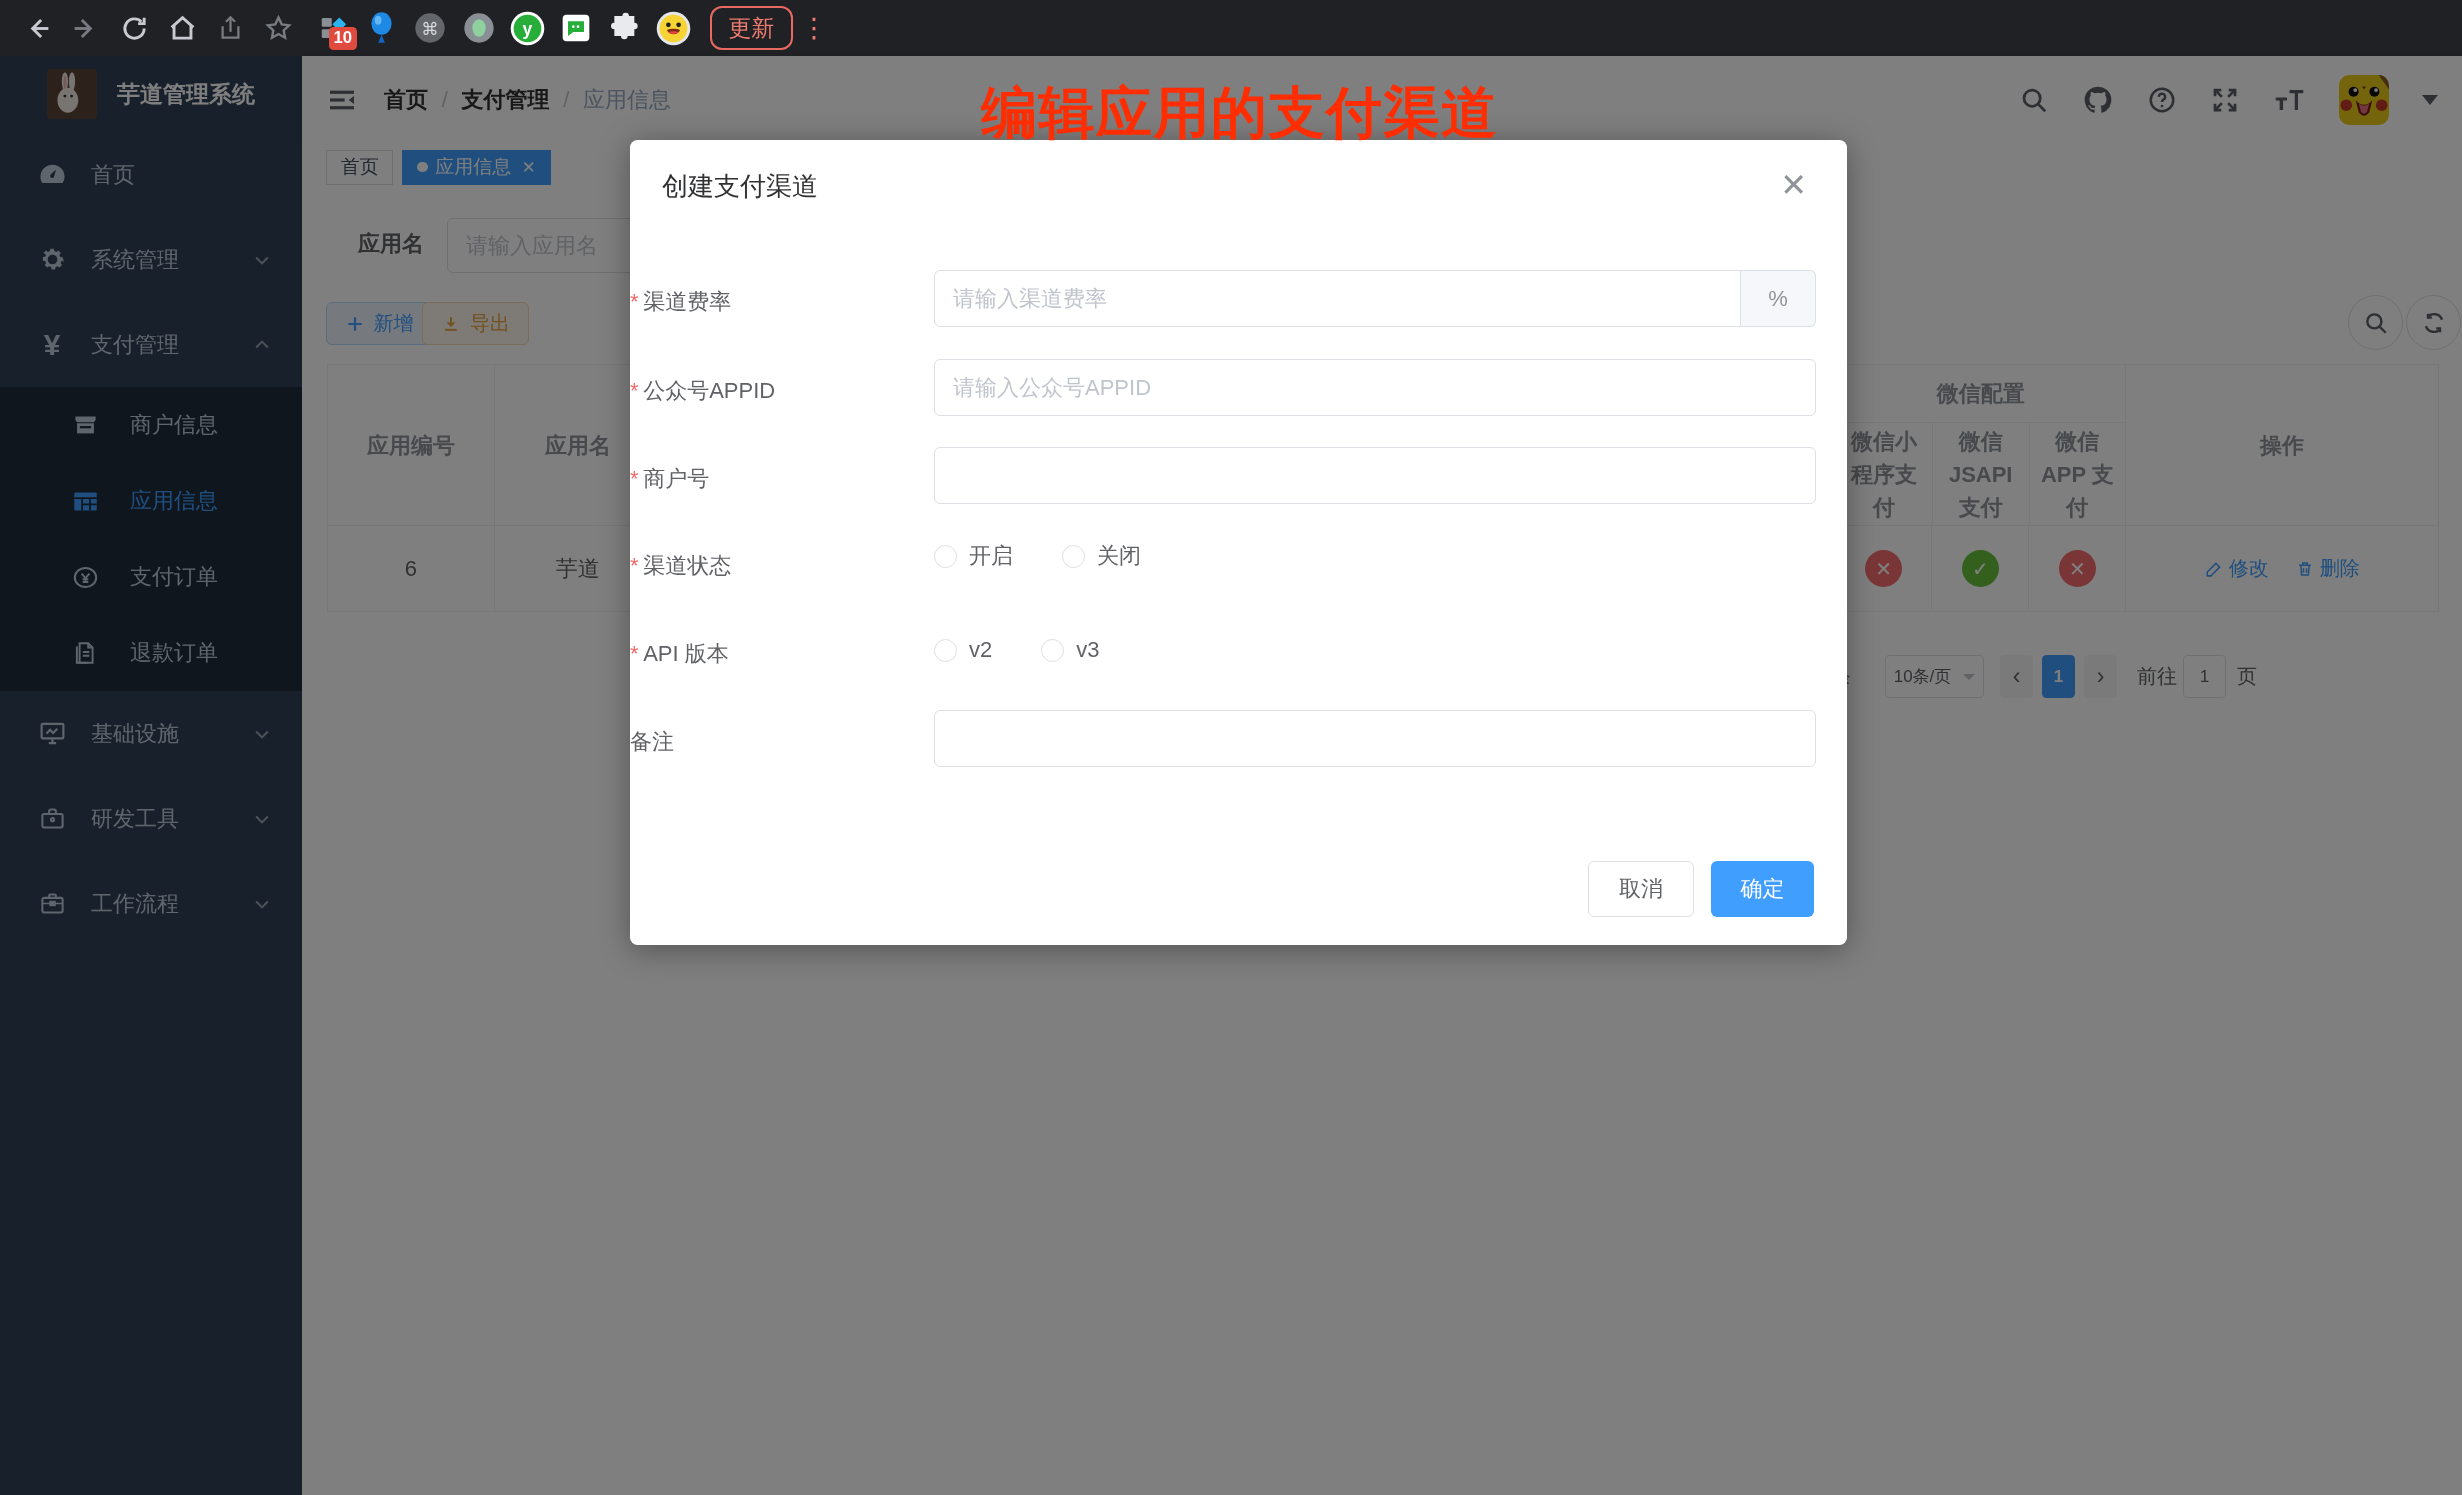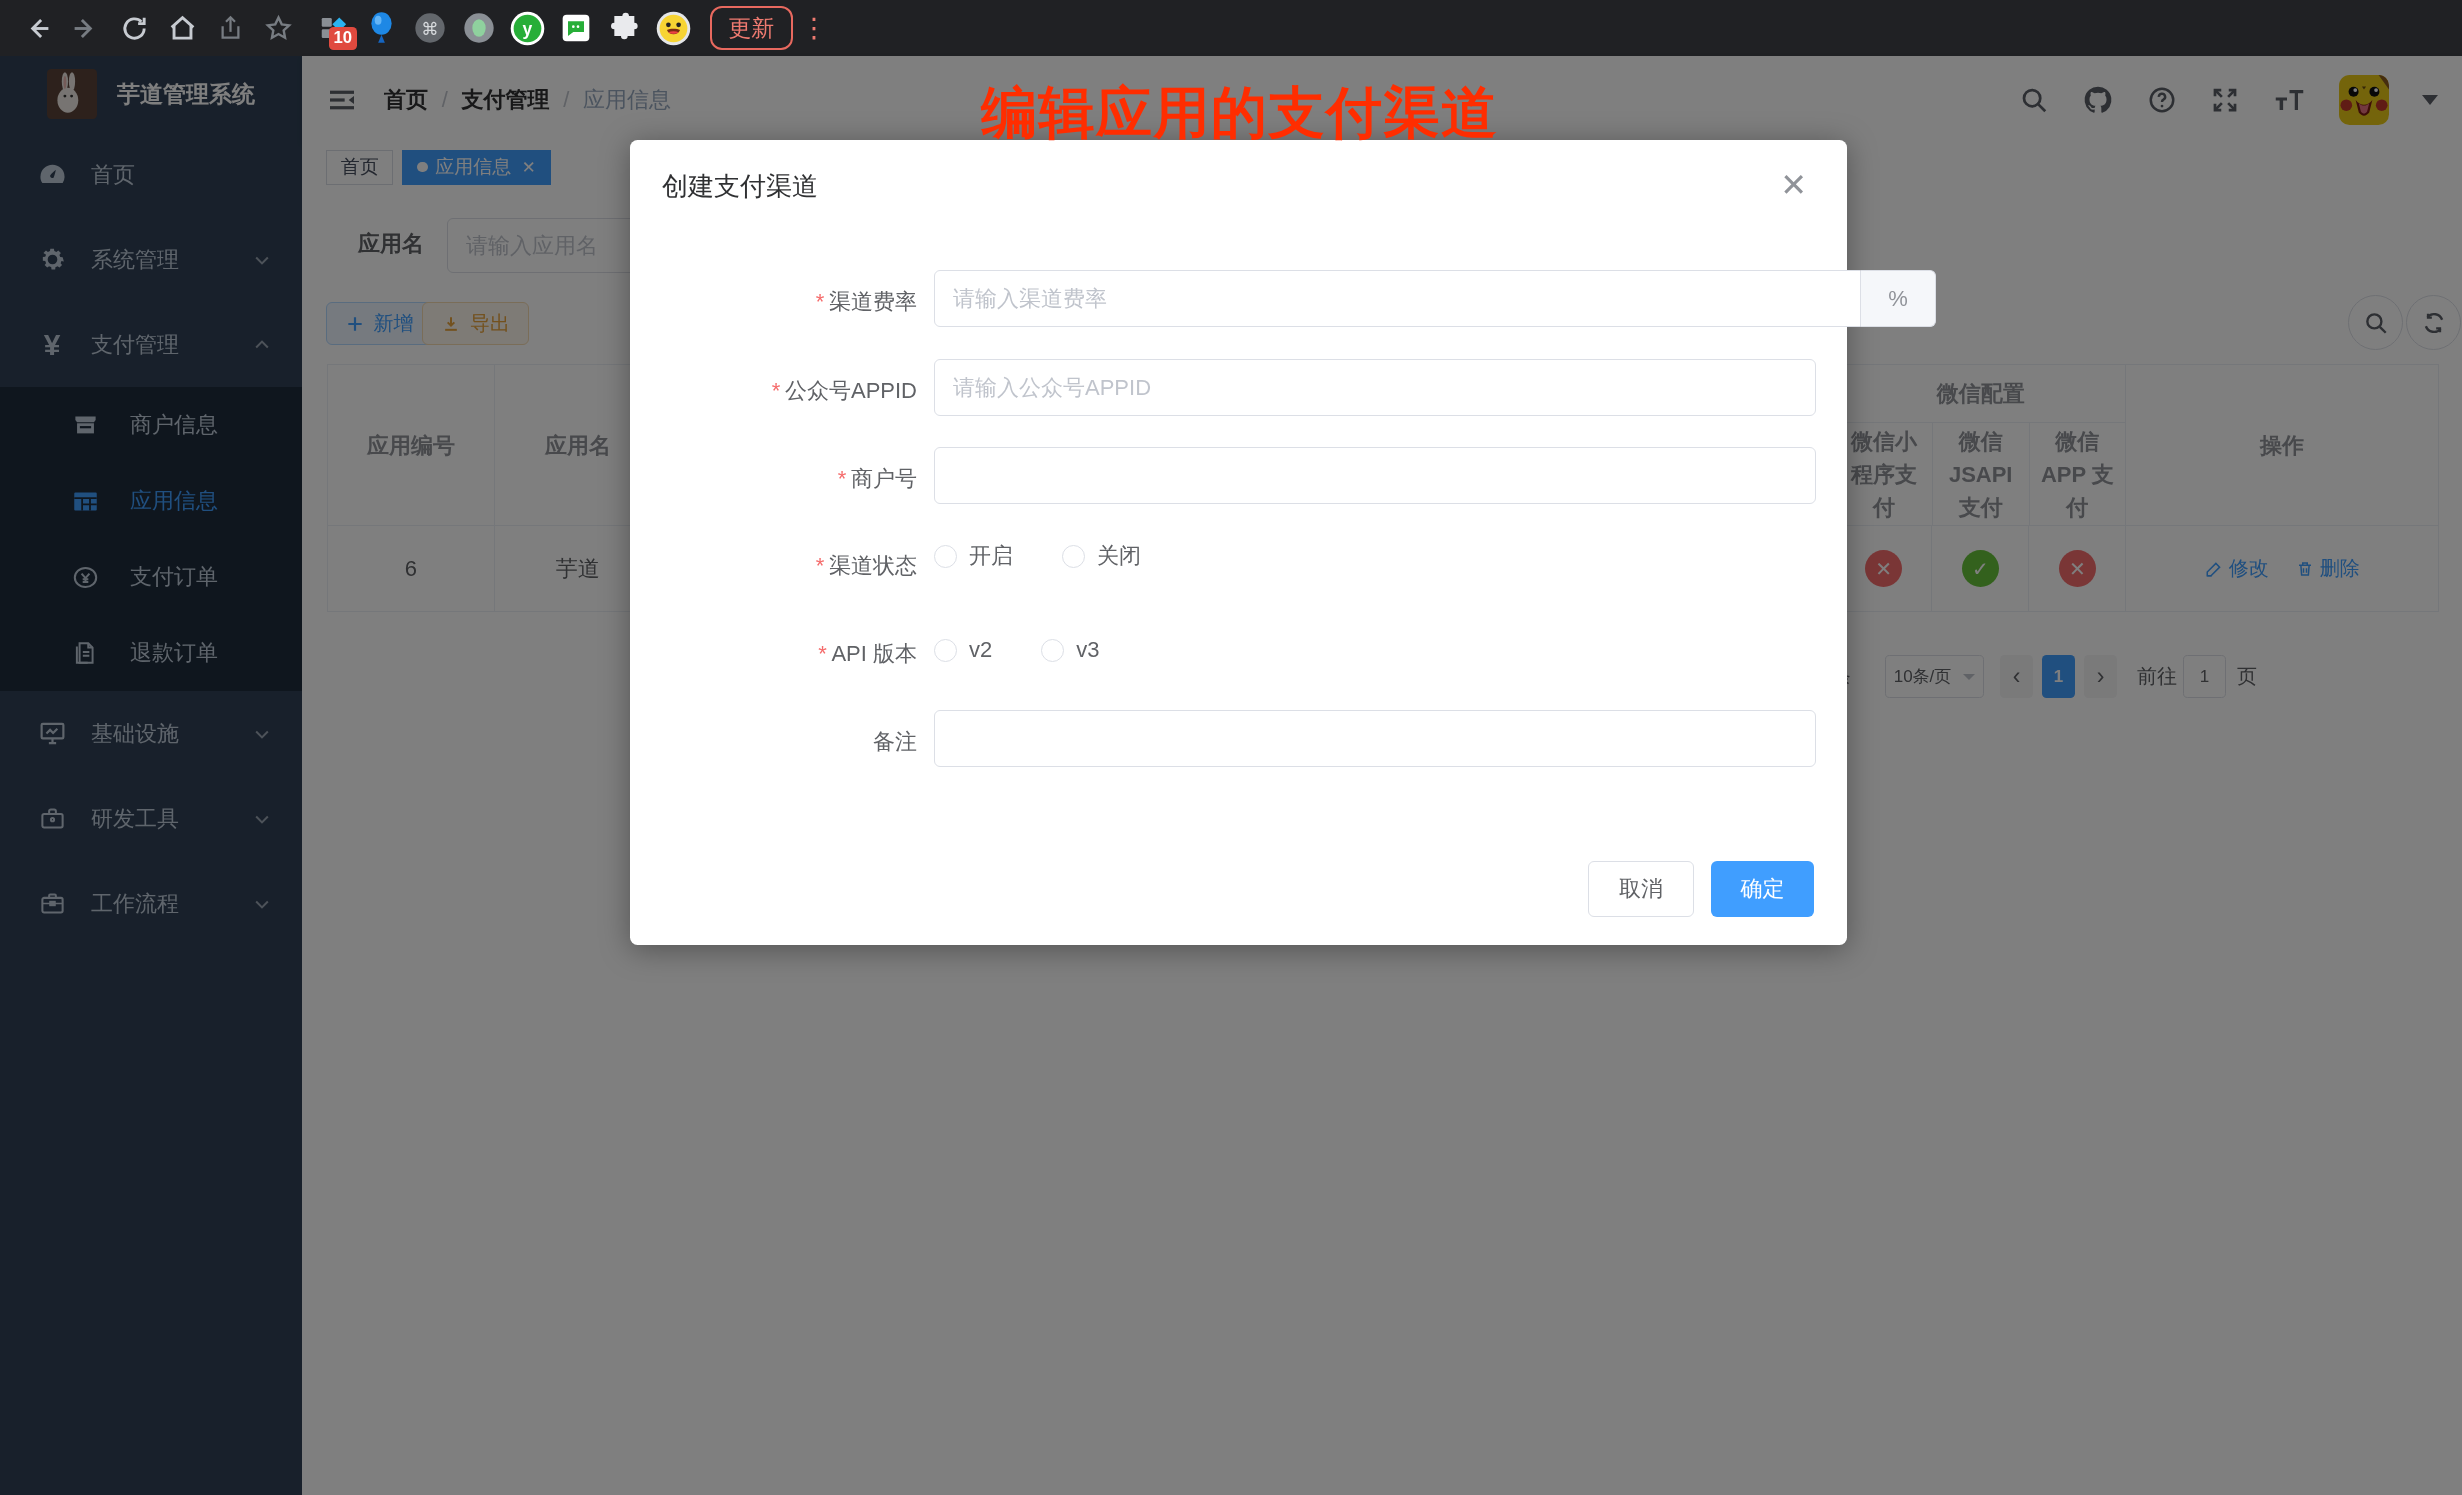--- a/index.html
+++ b/index.html
@@ -77,24 +77,24 @@
   .pg-box{position:absolute;height:43px;display:flex;align-items:center;justify-content:center;font-size:17px;}
   .pg-select{border:1.5px solid #dcdfe6;border-radius:4.6px;background:#fff;color:#606266;gap:12px;}
   .pg-arrow{background:#f4f4f5;border-radius:4.6px;color:#606266;font-size:23px;}
   .pg-cur{background:#409EFF;border-radius:4.6px;color:#fff;font-weight:600;}
   .pg-input{border:1.5px solid #dcdfe6;border-radius:4.6px;background:#fff;color:#606266;}
 
   
   .modal{position:absolute;left:630px;top:84px;width:1217px;height:805px;background:#fff;border-radius:7.6px;box-shadow:0 4.6px 30px rgba(0,0,0,.35);z-index:60;}
   .m-title{position:absolute;left:32px;top:29px;font-size:26px;color:#303133;}
   .m-close{position:absolute;right:40px;top:29px;font-size:32px;color:#909399;line-height:1;}
-  .f-label{position:absolute;left:0;width:287px;text-align:right;font-size:22px;color:#606266;white-space:nowrap;}
+  .f-label{position:absolute;left:0;width:287px;text-align:left;font-size:22px;color:#606266;white-space:nowrap;}
   .req{color:#F56C6C;margin-right:4.6px;}
   .f-input{position:absolute;left:304px;width:882px;height:57px;}
-  .grp{position:absolute;left:304px;width:1002px;height:57px;display:flex;}
+  .grp{position:absolute;left:304px;width:882px;height:57px;display:flex;}
   .grp .el-input{flex:1;border-radius:6px 0 0 6px;}
   .grp .append{width:75px;background:#f5f7fa;border:1.5px solid #dcdfe6;border-left:none;border-radius:0 6px 6px 0;display:flex;align-items:center;justify-content:center;color:#909399;font-size:22px;}
   .radio-row{position:absolute;left:304px;display:flex;align-items:center;gap:49px;}
   .radio{display:flex;align-items:center;gap:12px;font-size:22px;color:#606266;}
   .rdot{width:23px;height:23px;border:1.5px solid #dcdfe6;border-radius:50%;background:#fff;}
   .m-btn-cancel{position:absolute;left:958px;top:721px;width:106px;height:56px;border:1.5px solid #dcdfe6;border-radius:6px;background:#fff;color:#606266;font-size:22px;display:flex;align-items:center;justify-content:center;}
   .m-btn-ok{position:absolute;left:1081px;top:721px;width:103px;height:56px;border-radius:6px;background:#409EFF;color:#fff;font-size:22px;display:flex;align-items:center;justify-content:center;}
   svg{display:block;}
 </style>
 </head>

